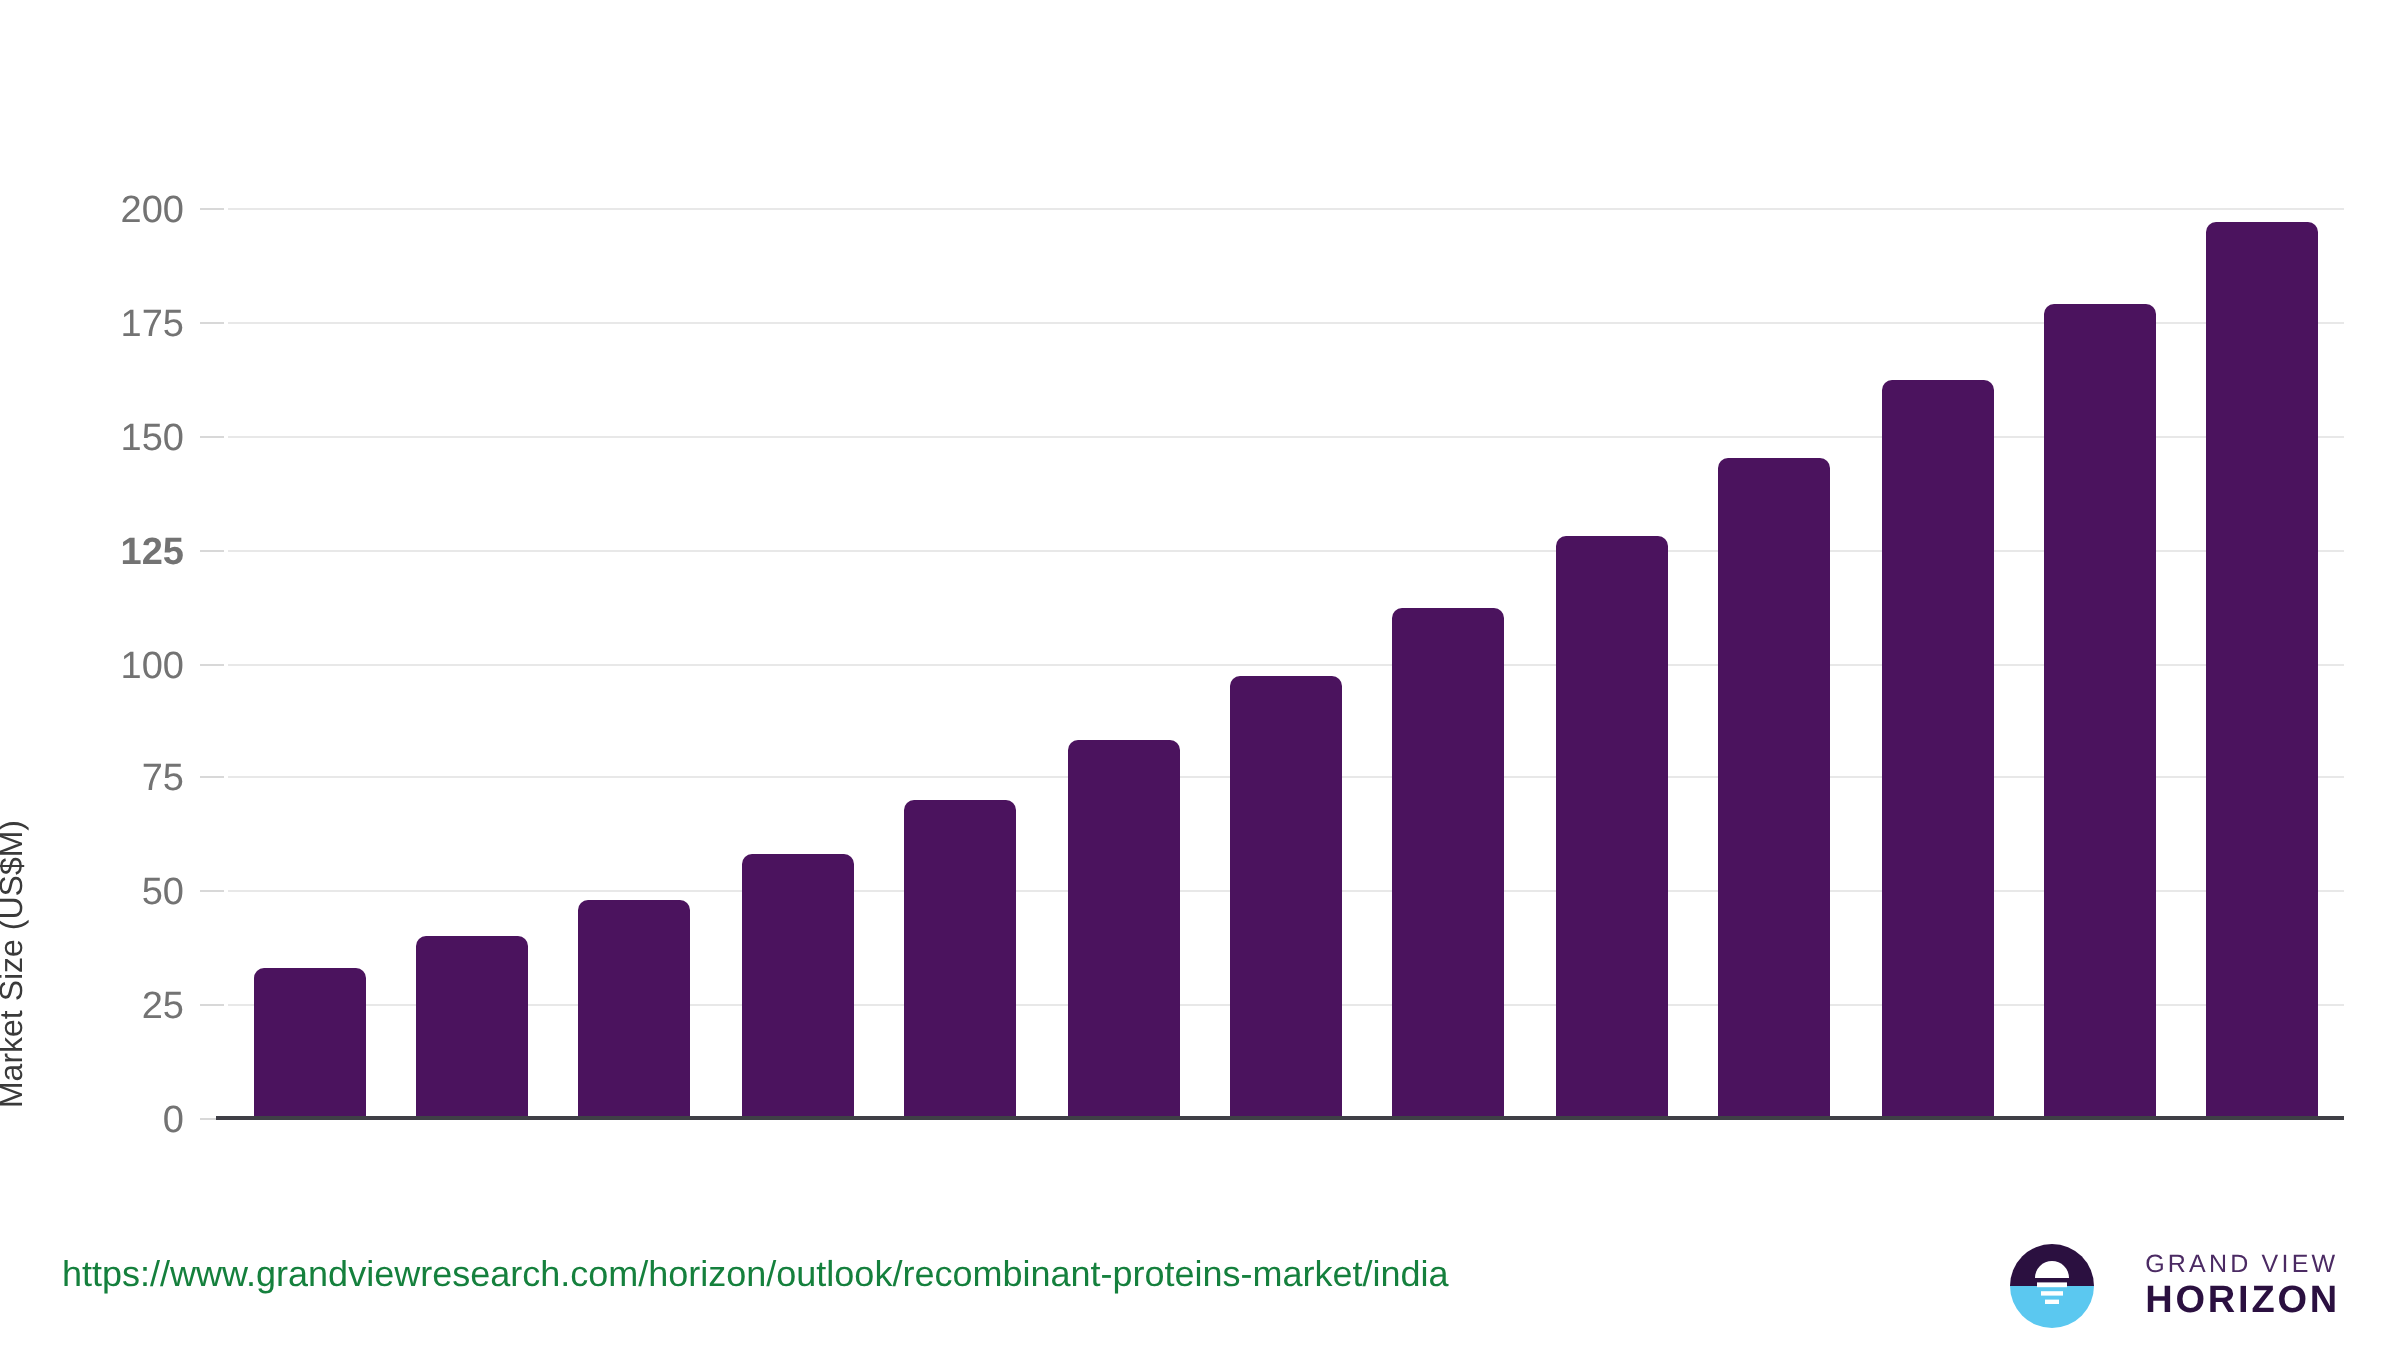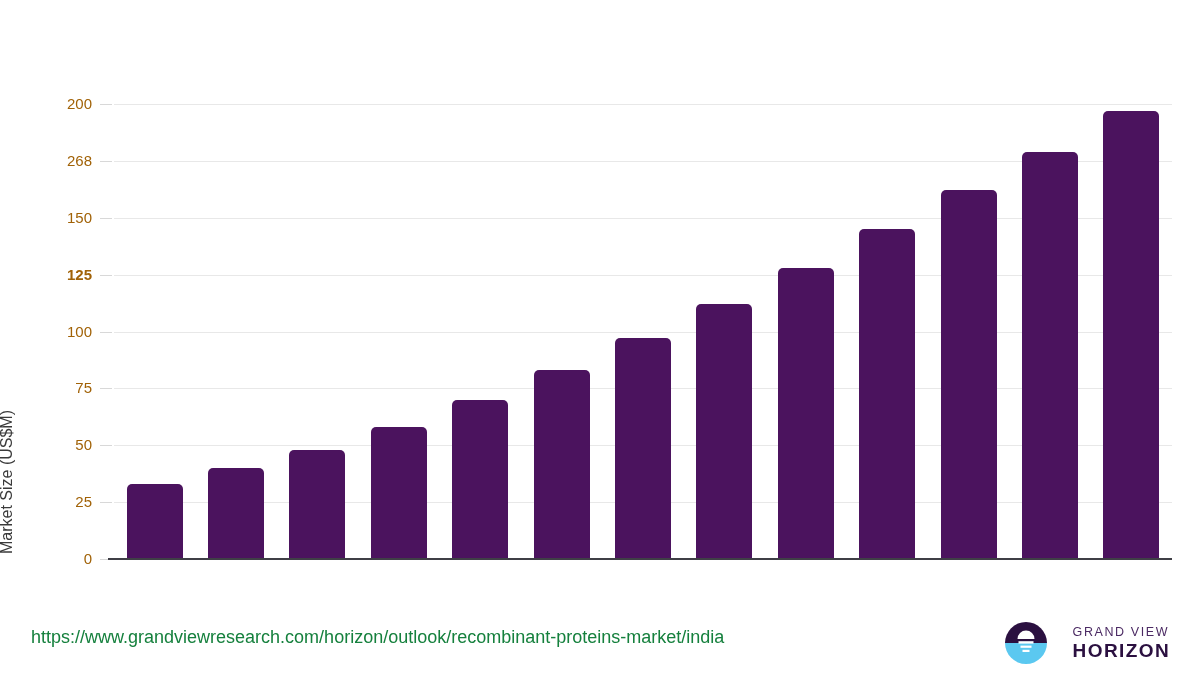--- a/index.html
+++ b/index.html
@@ -65,22 +65,22 @@
     width: 1064px;
     height: 2px;
     background: #3f3f46;
   }
 
   .ytick {
     position: absolute;
     right: 1098px;       
     width: 70px;
     text-align: right;
-    font-size: 15px;
-    color: #a16207;
+    font-size: 19px;
+    color: #737373;
     transform: translateY(-9px);
   }
   .ytick-dash {
     position: absolute;
     left: 100px;
     width: 12px;
     height: 1px;
     background: #d8d8d8;
   }
 
@@ -189,21 +189,21 @@
         <div class="ytick-dash" style="top: 227.5px; left: -14px; width: 12px;"></div>
         <div class="ytick" style="top: 227.5px; right: 1080px;">100</div>
         <div class="gridline" style="top: 170.625px;"></div>
         <div class="ytick-dash" style="top: 170.625px; left: -14px; width: 12px;"></div>
         <div class="ytick" style="top: 170.625px; right: 1080px; font-weight: bold;">125</div>
         <div class="gridline" style="top: 113.75px;"></div>
         <div class="ytick-dash" style="top: 113.75px; left: -14px; width: 12px;"></div>
         <div class="ytick" style="top: 113.75px; right: 1080px;">150</div>
         <div class="gridline" style="top: 56.875px;"></div>
         <div class="ytick-dash" style="top: 56.875px; left: -14px; width: 12px;"></div>
-        <div class="ytick" style="top: 56.875px; right: 1080px;">268</div>
+        <div class="ytick" style="top: 56.875px; right: 1080px;">175</div>
         <div class="gridline" style="top: 0px;"></div>
         <div class="ytick-dash" style="top: 0px; left: -14px; width: 12px;"></div>
         <div class="ytick" style="top: 0px; right: 1080px;">200</div>
       </div>
 
     <div class="bars" id="bars-layer">
         <div class="bar-slot" style="left: 0px; width: 81.3846px;">
           <div class="bar" title="2018: 33" style="height: 75.075px; background: rgb(75, 19, 94);"></div>
         </div>
         <div class="bar-slot" style="left: 81.3846px; width: 81.3846px;">

